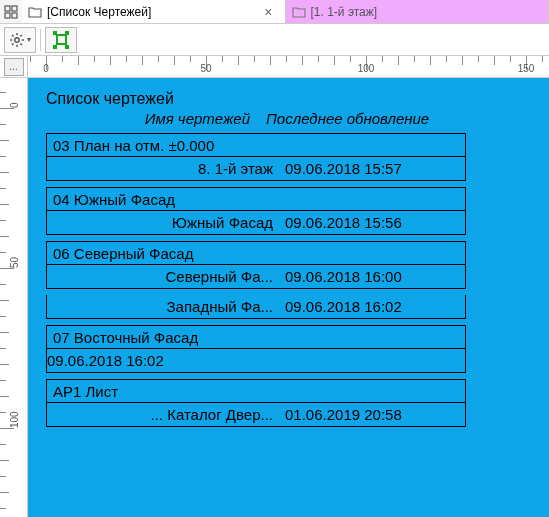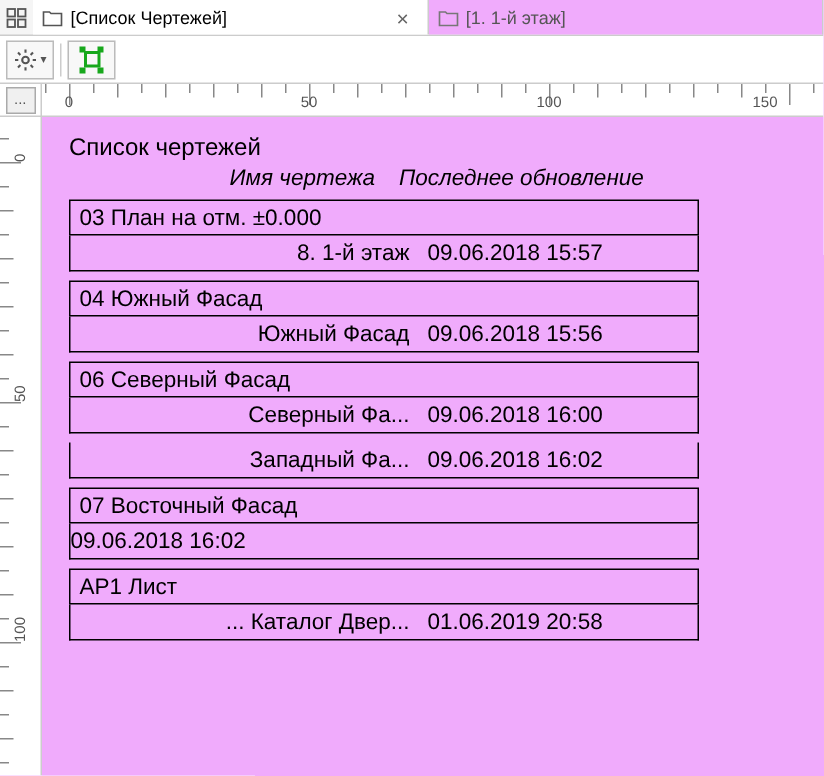--- a/index.html
+++ b/index.html
@@ -113,21 +113,21 @@
   .ruler-v {
     grid-column:1; grid-row:2;
     position: relative;
     border-right:1px solid #ccc;
     background:#fff;
     overflow:hidden;
   }
   .canvas {
     grid-column:2; grid-row:2;
     position: relative;
-    background:#f0abfc;
+    background:#0ea5e9;
     overflow:hidden;
   }
 
   
   .htick { position:absolute; top:0; width:1px; background:#888; }
   .htick.major { height:14px; }
   .htick.mid { height:9px; }
   .htick.minor { height:6px; }
   .hlabel { position:absolute; top:7px; font-size:10px; color:#555; transform:translateX(-50%); }
 
@@ -275,21 +275,21 @@
       <div class="htick minor" style="left: 354px;"></div>
       <div class="htick mid" style="left: 370px;"></div>
       <div class="htick minor" style="left: 386px;"></div>
       <div class="htick mid" style="left: 402px;"></div>
       <div class="htick minor" style="left: 418px;"></div>
       <div class="htick mid" style="left: 434px;"></div>
       <div class="htick minor" style="left: 450px;"></div>
       <div class="htick mid" style="left: 466px;"></div>
       <div class="htick minor" style="left: 482px;"></div>
       <div class="htick major" style="left: 498px;"></div>
-      <div class="hlabel" style="left: 482px;">150</div>
+      <div class="hlabel" style="left: 498px;">150</div>
       <div class="htick minor" style="left: 514px;"></div>
     </div>
   <div class="ruler-v" id="ruler-v">
       <div class="vtick minor" style="top: 14px;"></div>
       <div class="vtick major" style="top: 30px;"></div>
       <div class="vlabel" style="top: 30px;">0</div>
       <div class="vtick minor" style="top: 46px;"></div>
       <div class="vtick mid" style="top: 62px;"></div>
       <div class="vtick minor" style="top: 78px;"></div>
       <div class="vtick mid" style="top: 94px;"></div>
@@ -314,21 +314,21 @@
       <div class="vtick minor" style="top: 366px;"></div>
       <div class="vtick mid" style="top: 382px;"></div>
       <div class="vtick minor" style="top: 398px;"></div>
       <div class="vtick mid" style="top: 414px;"></div>
       <div class="vtick minor" style="top: 430px;"></div>
     </div>
   <div class="canvas">
     <div class="doc">
       <div class="doc-title">Список чертежей</div>
       <div class="doc-headers">
-        <div class="h1">Имя чертежа</div>
+        <div class="h1">Имя чертежей</div>
         <div class="h2">Последнее обновление</div>
       </div>
       <div id="groups">
           <div class="group">
             <div class="group-head">03 План на отм. ±0.000</div>
             <div class="group-row">
               <div class="c1">8. 1-й этаж</div>
               <div class="c2">09.06.2018 15:57</div>
             </div>
           </div>

